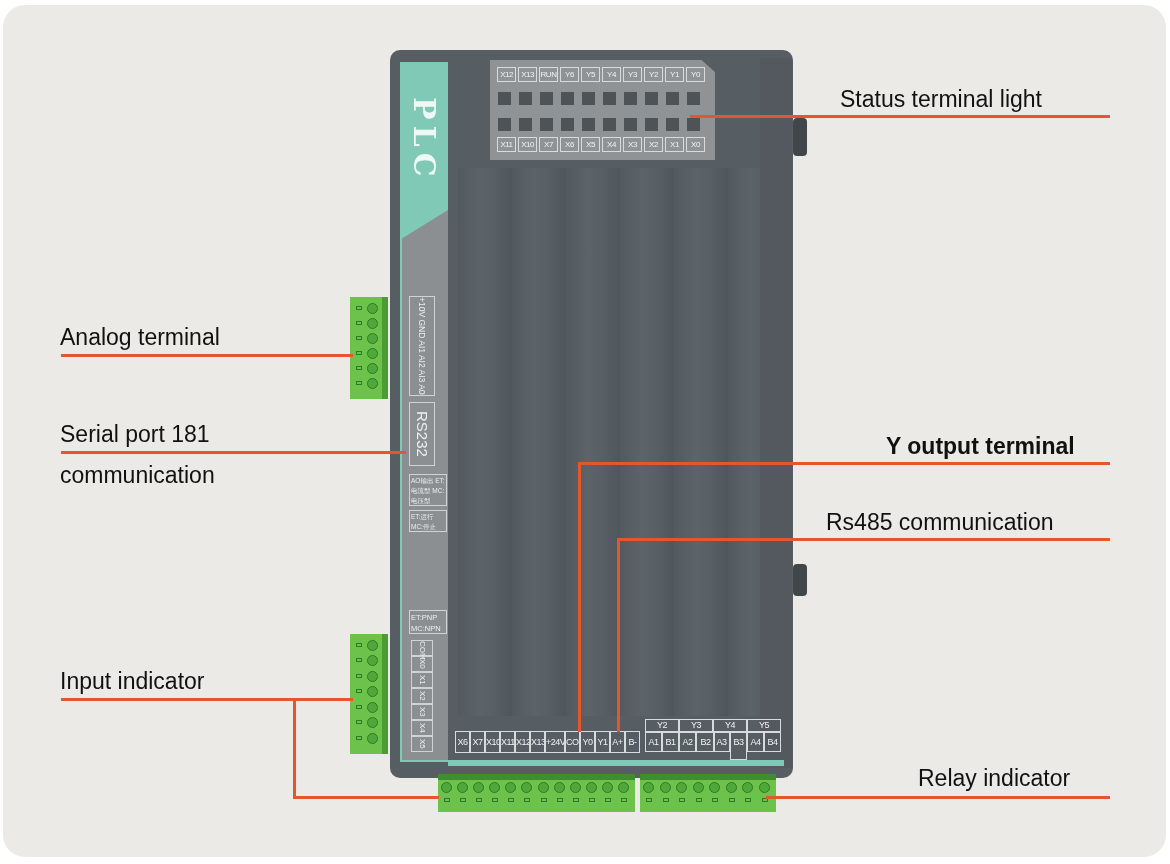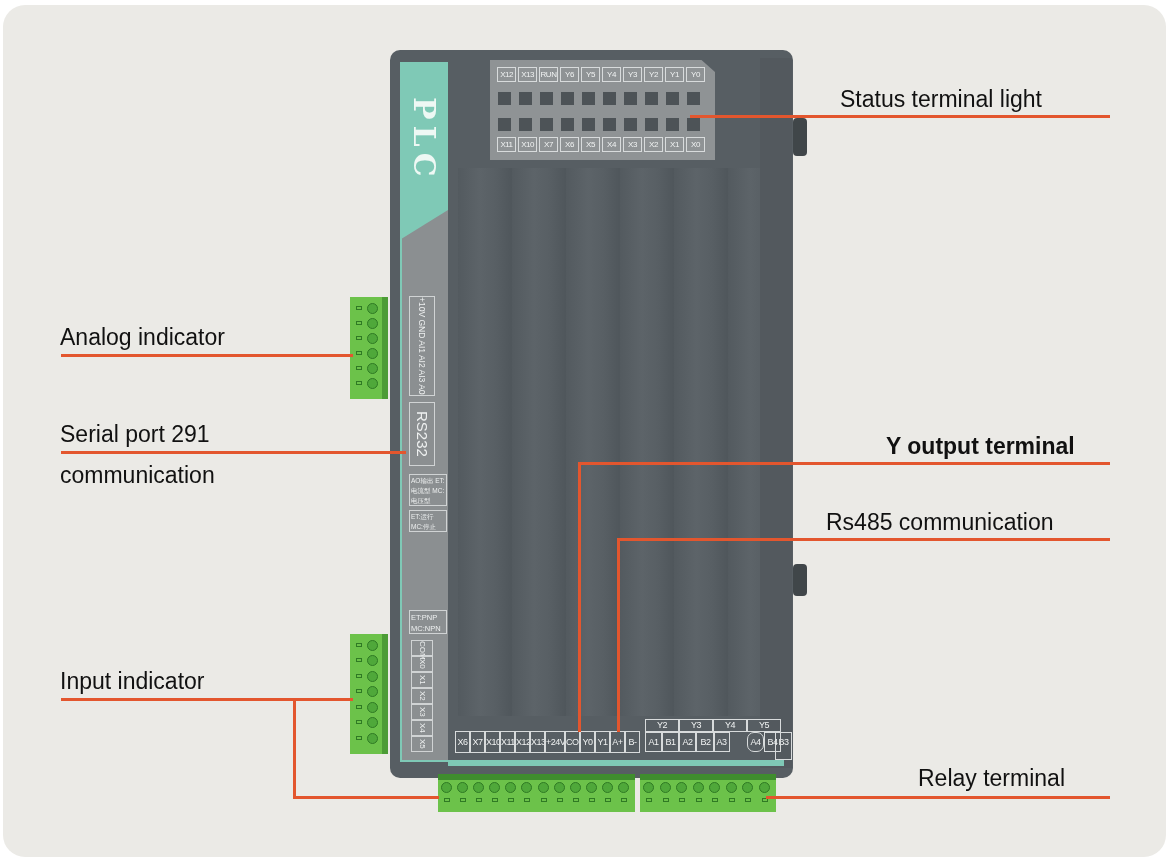--- a/index.html
+++ b/index.html
@@ -137,29 +137,29 @@
     </div>
     <div style="position: absolute; left: 34px; top: 0px;">
       <div class="tcell" style="width: 34px; height: 13px; line-height: 11px;">Y3</div>
       <div style="display: flex;">
         <div class="tcell" style="width: 17px; height: 20px; line-height: 18px;">A2</div>
         <div class="tcell" style="width: 19px; height: 20px; line-height: 18px;">B2</div>
       </div>
     </div>
     <div style="position: absolute; left: 68px; top: 0px;">
       <div class="tcell" style="width: 34px; height: 13px; line-height: 11px;">Y4</div>
-      <div style="display: flex; gap: 45px;">
+      <div style="display: flex;">
         <div class="tcell" style="width: 17px; height: 20px; line-height: 18px;">A3</div>
         <div class="tcell" style="width: 17px; height: 28px; line-height: 18px;">B3</div>
       </div>
     </div>
     <div style="position: absolute; left: 102px; top: 0px;">
       <div class="tcell" style="width: 34px; height: 13px; line-height: 11px;">Y5</div>
       <div style="display: flex;">
-        <div class="tcell" style="width: 17px; height: 20px; line-height: 18px; border-radius: 7px;">A4</div>
+        <div class="tcell" style="width: 17px; height: 20px; line-height: 18px;">A4</div>
         <div class="tcell" style="width: 17px; height: 20px; line-height: 18px;">B4</div>
       </div>
     </div>
   </div>
 <div class="bottom-strip"></div>
 
 <div class="gconn-v" id="analog-conn" style="left:350px;top:297px;width:38px;height:102px;">
     <div class="screw" style="left: 17px; top: 6px;"></div>
     <div class="slot" style="left: 6px; top: 9px;"></div>
     <div class="screw" style="left: 17px; top: 21px;"></div>
@@ -240,19 +240,19 @@
 <div class="lead" style="left:578px;top:462px;width:532px;height:3px;"></div>
 <div class="lead" style="left:578px;top:462px;width:3px;height:270px;"></div>
 <div class="lead" style="left:617px;top:538px;width:493px;height:3px;"></div>
 <div class="lead" style="left:617px;top:538px;width:3px;height:194px;"></div>
 <div class="lead" style="left:61px;top:698px;width:292px;height:3px;"></div>
 <div class="lead" style="left:293px;top:698px;width:3px;height:100px;"></div>
 <div class="lead" style="left:293px;top:796px;width:146px;height:3px;"></div>
 <div class="lead" style="left:766px;top:796px;width:344px;height:3px;"></div>
 
 <div class="label" style="left:840px;top:86px;">Status terminal light</div>
-<div class="label" style="left:60px;top:324px;">Analog indicator</div>
-<div class="label" style="left:60px;top:421px;">Serial port 291</div>
+<div class="label" style="left:60px;top:324px;">Analog terminal</div>
+<div class="label" style="left:60px;top:421px;">Serial port 181</div>
 <div class="label" style="left:60px;top:462px;">communication</div>
 <div class="label" style="left:886px;top:433px;font-weight:bold;">Y output terminal</div>
 <div class="label" style="left:826px;top:509px;">Rs485 communication</div>
 <div class="label" style="left:60px;top:668px;">Input indicator</div>
-<div class="label" style="left:918px;top:765px;">Relay terminal</div>
+<div class="label" style="left:918px;top:765px;">Relay indicator</div>
 
 </body></html>

